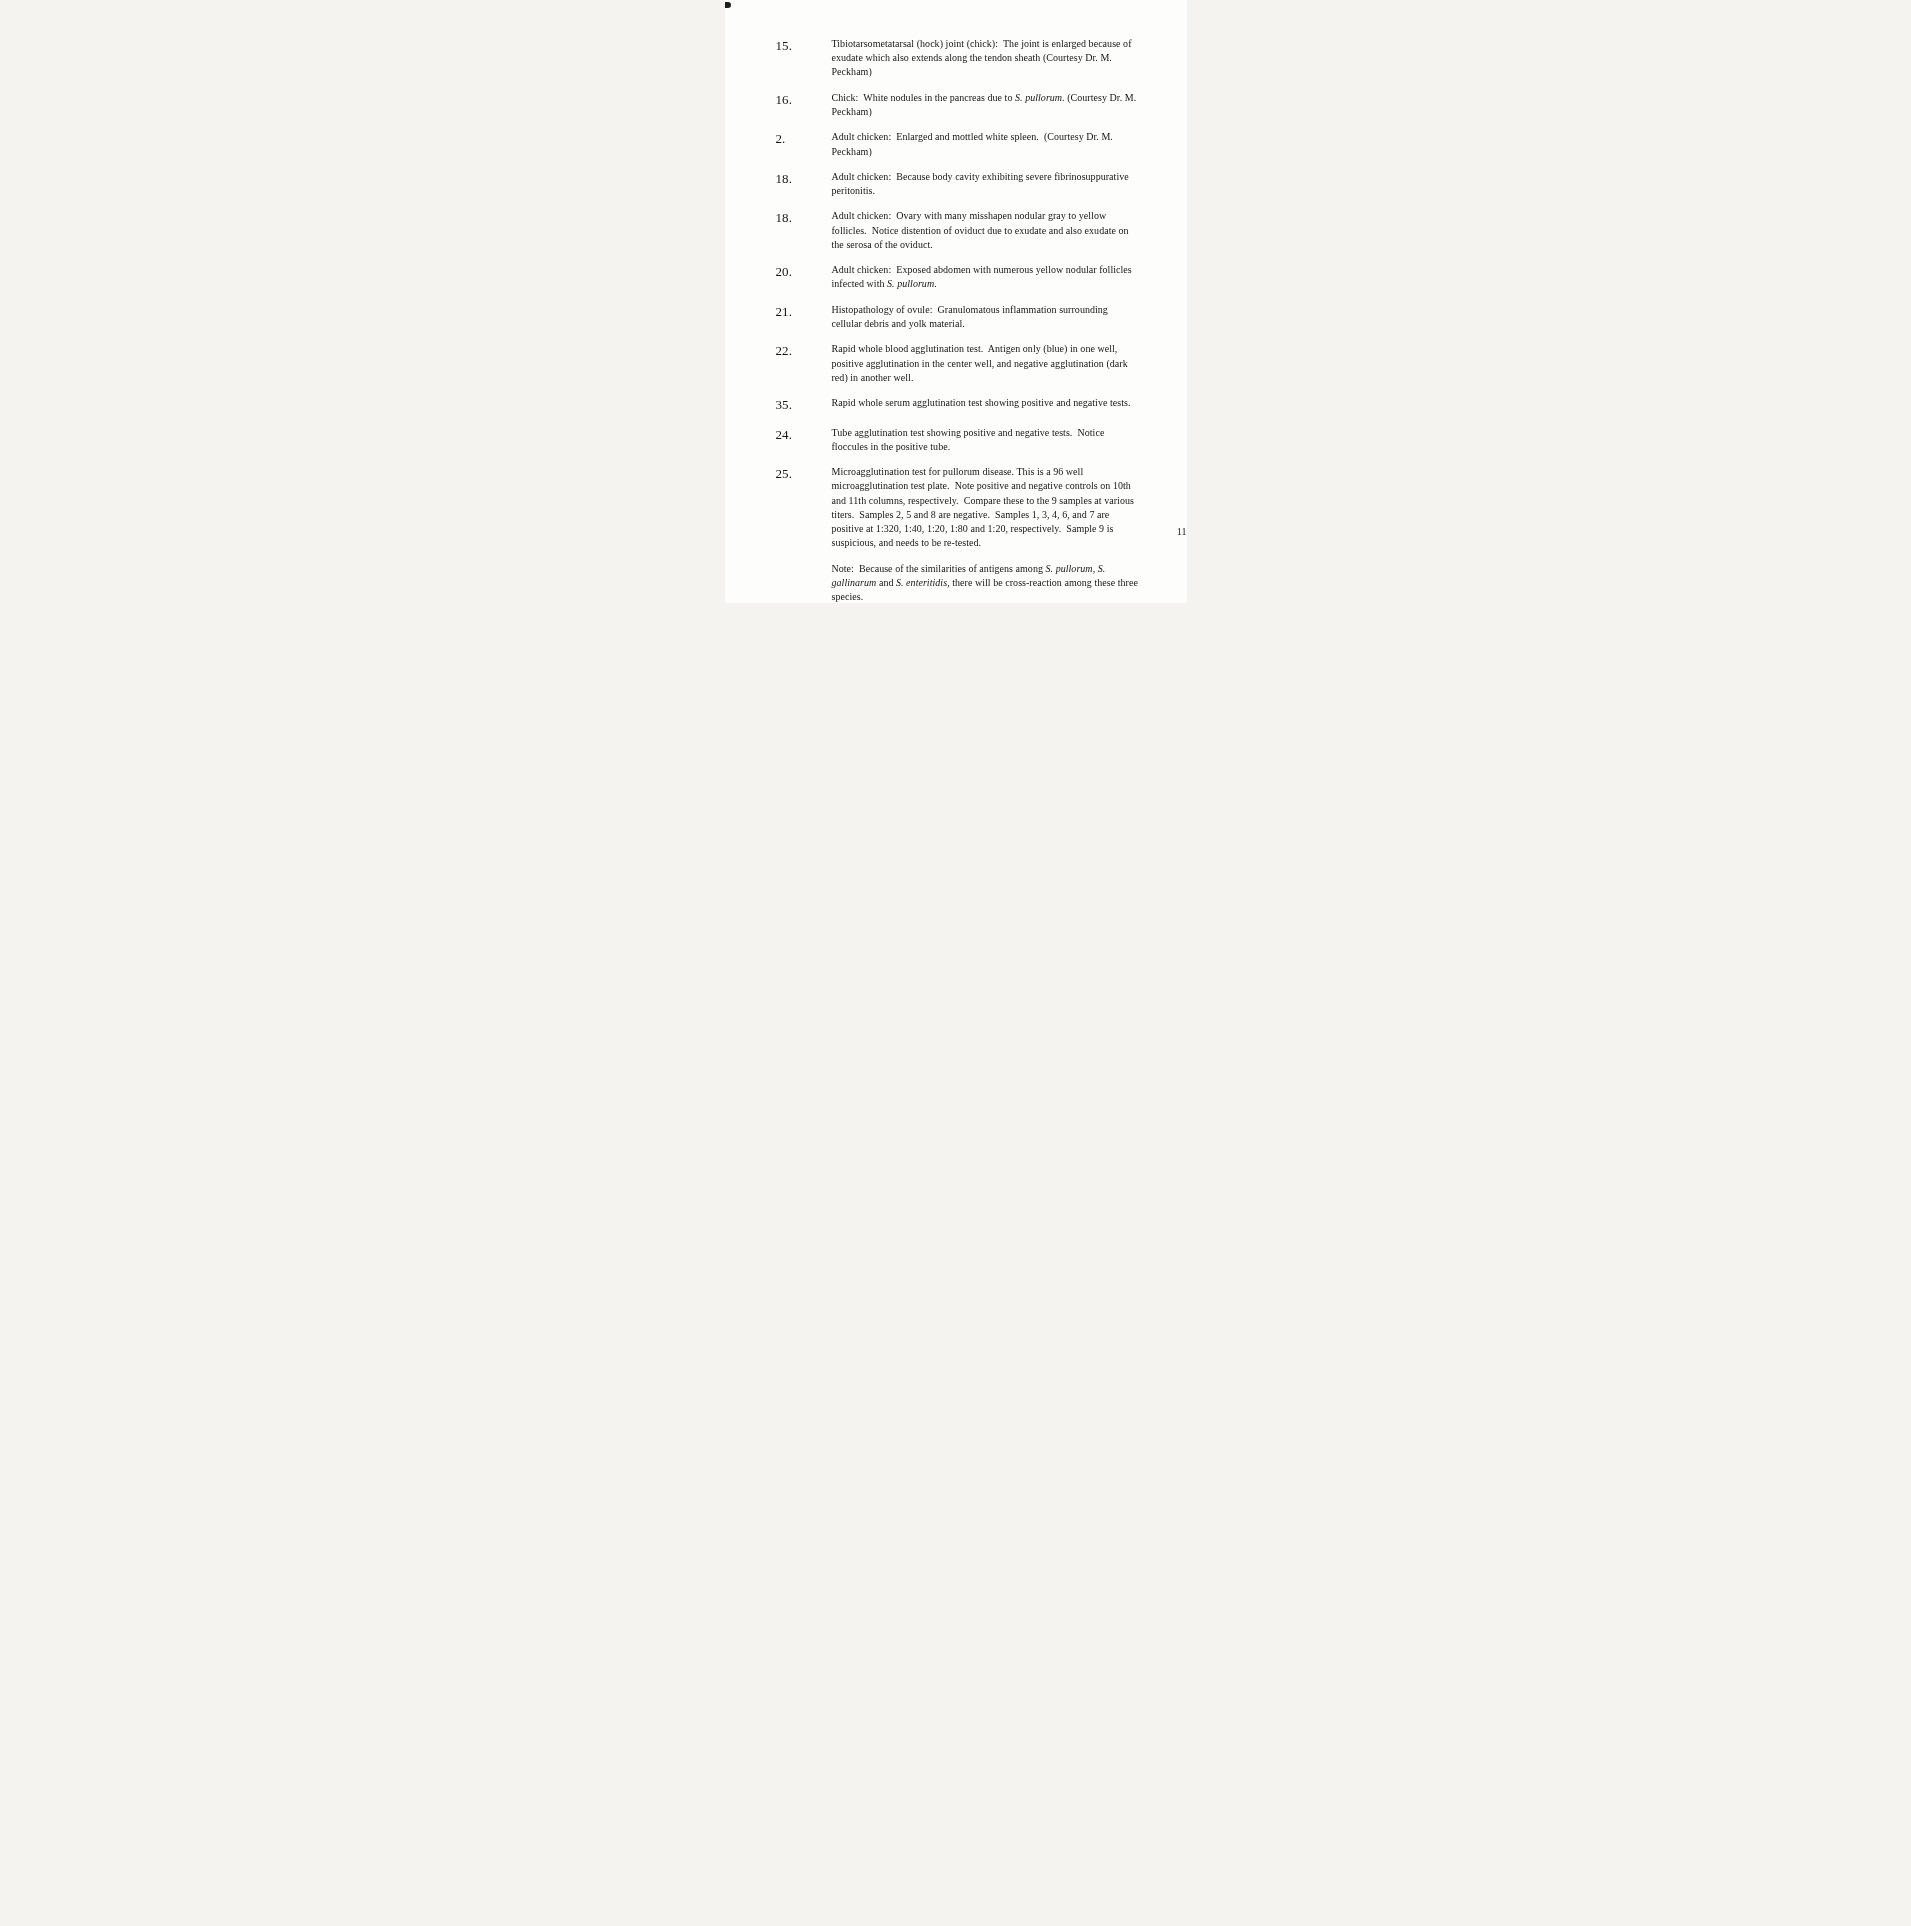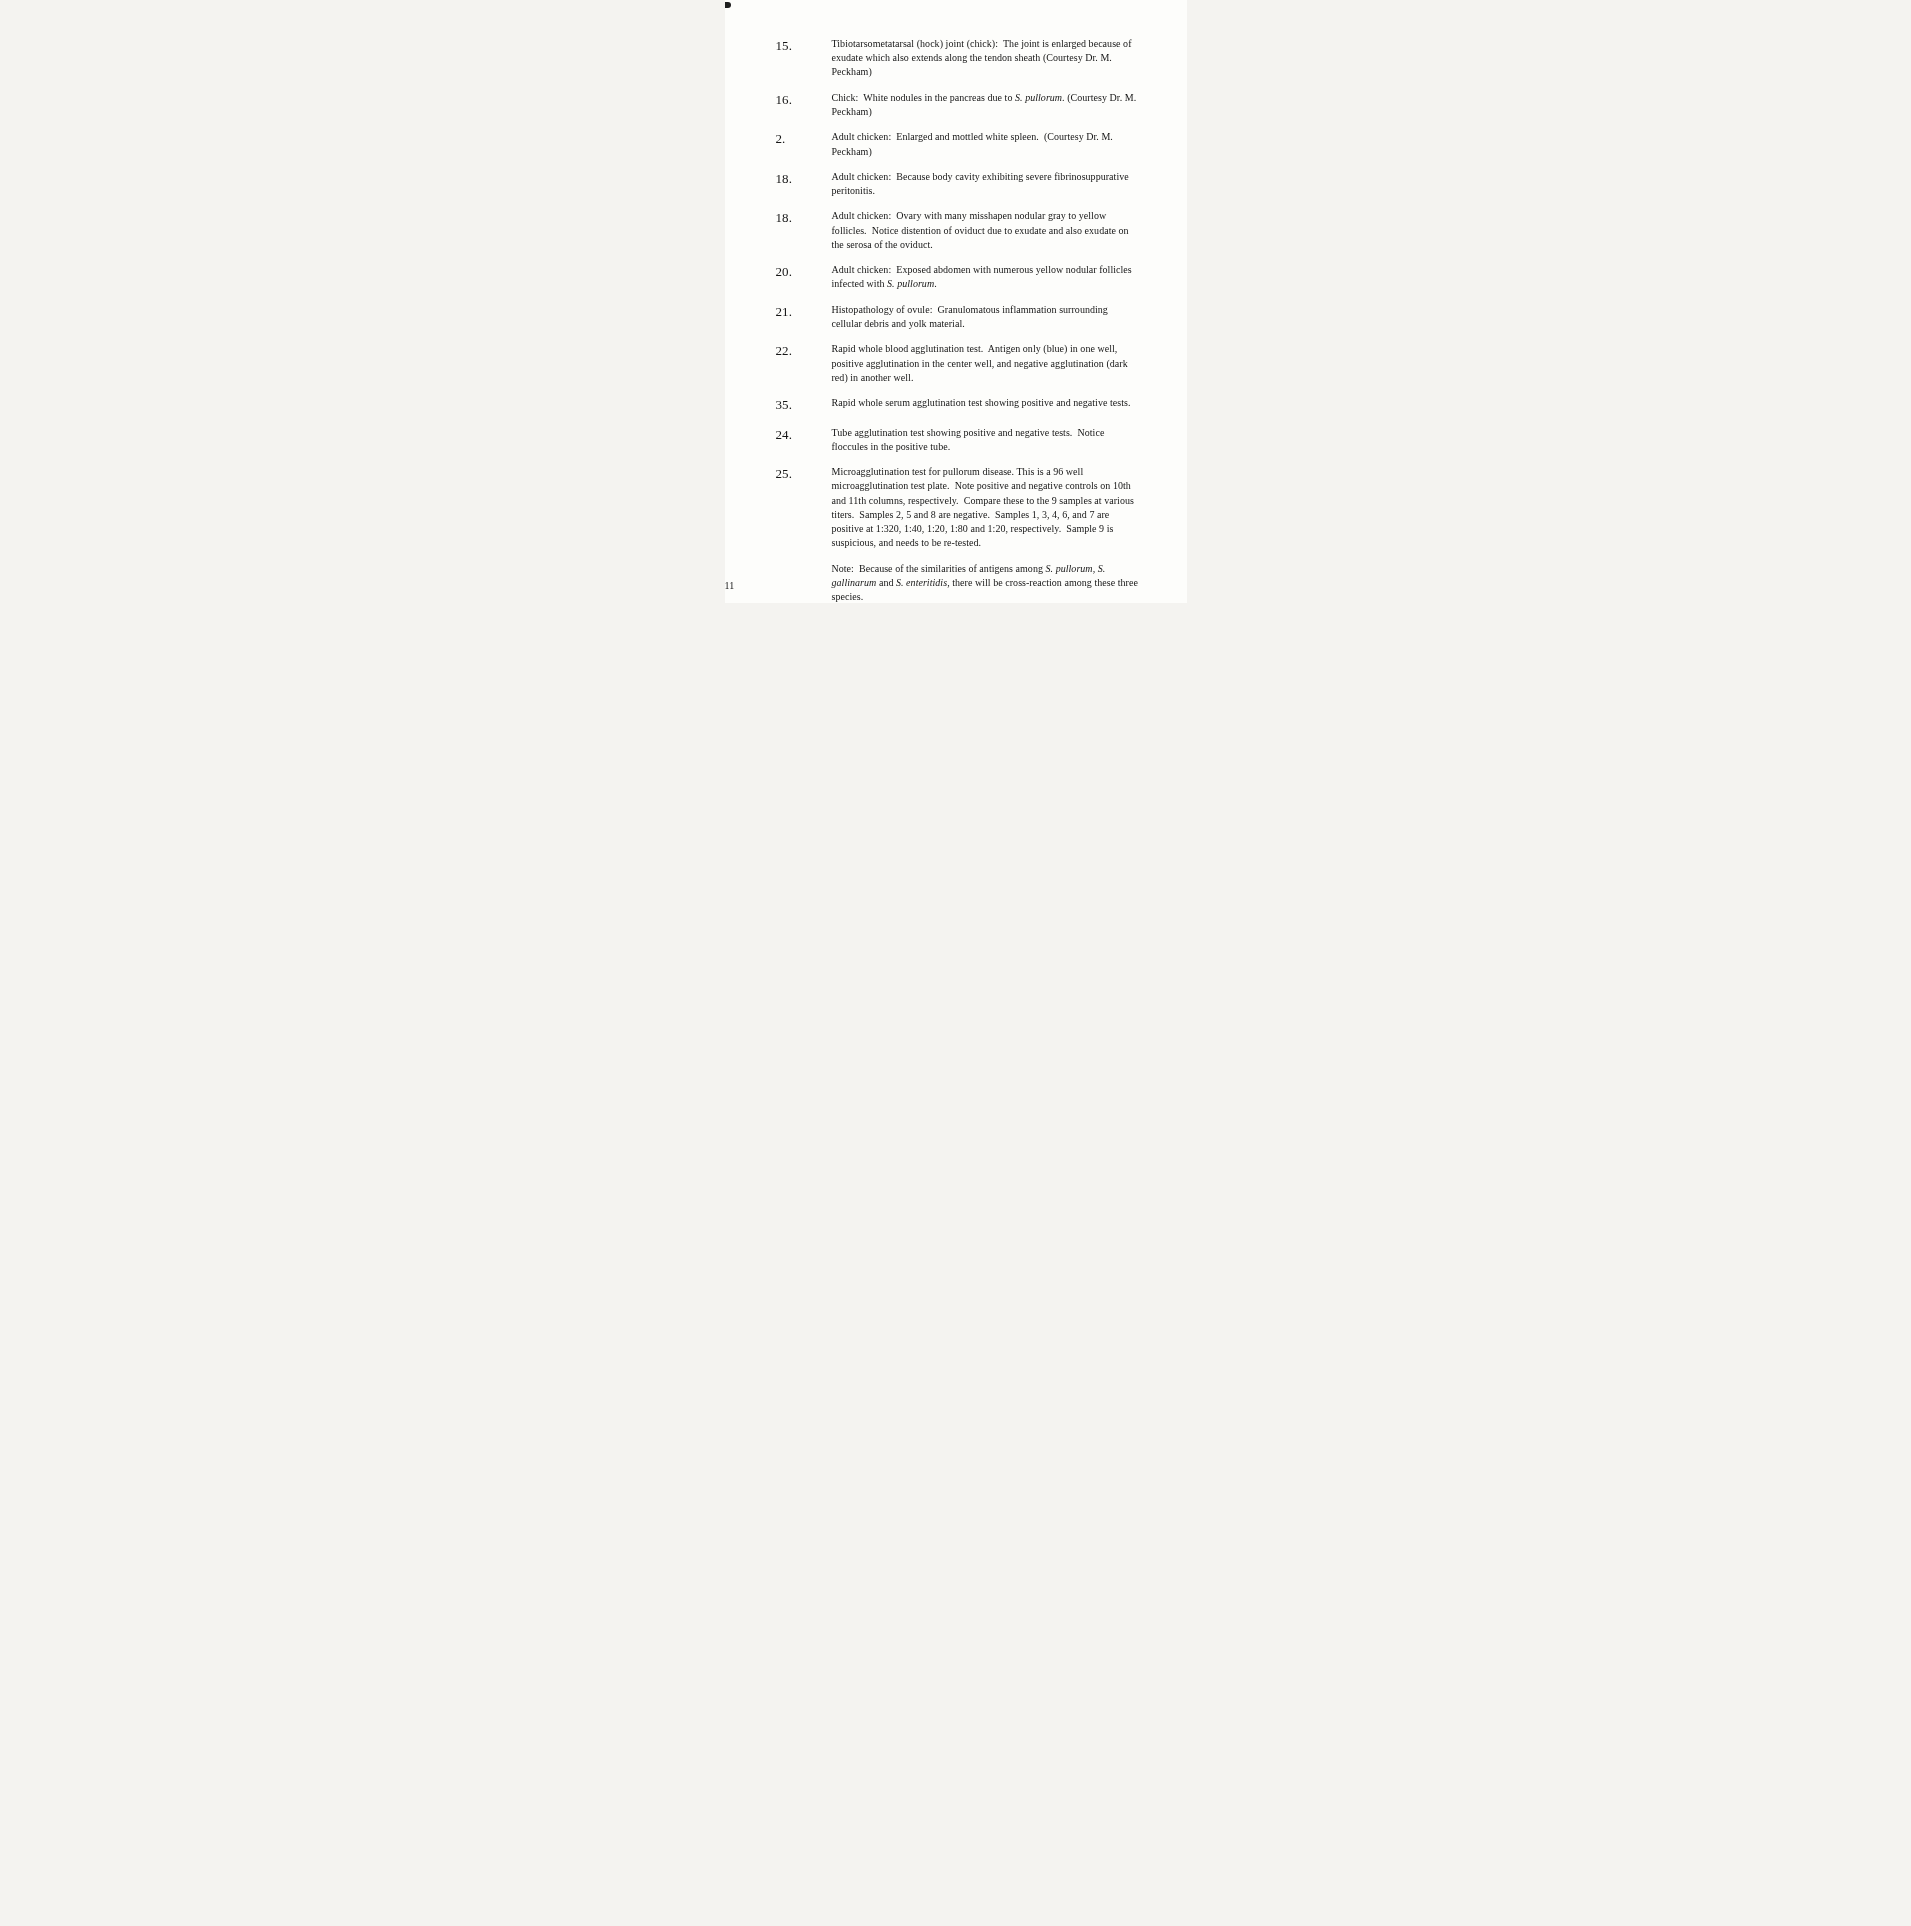--- a/index.html
+++ b/index.html
@@ -55,24 +55,24 @@
     letter-spacing: 0.04px;
   }
 
   .item .body em {
     font-style: italic;
     text-align: right;
   }
 
   .page-number {
     position: absolute;
-    top: 580px;
+    top: 526px;
     left: 0;
     right: 0;
-    text-align: left;
+    text-align: right;
     font-size: 10px;
     color: #161616;
   }
 </style>
 </head>
 <body>
 
 <div class="page">
   <div class="scan-mark"></div>
   <main class="content">

